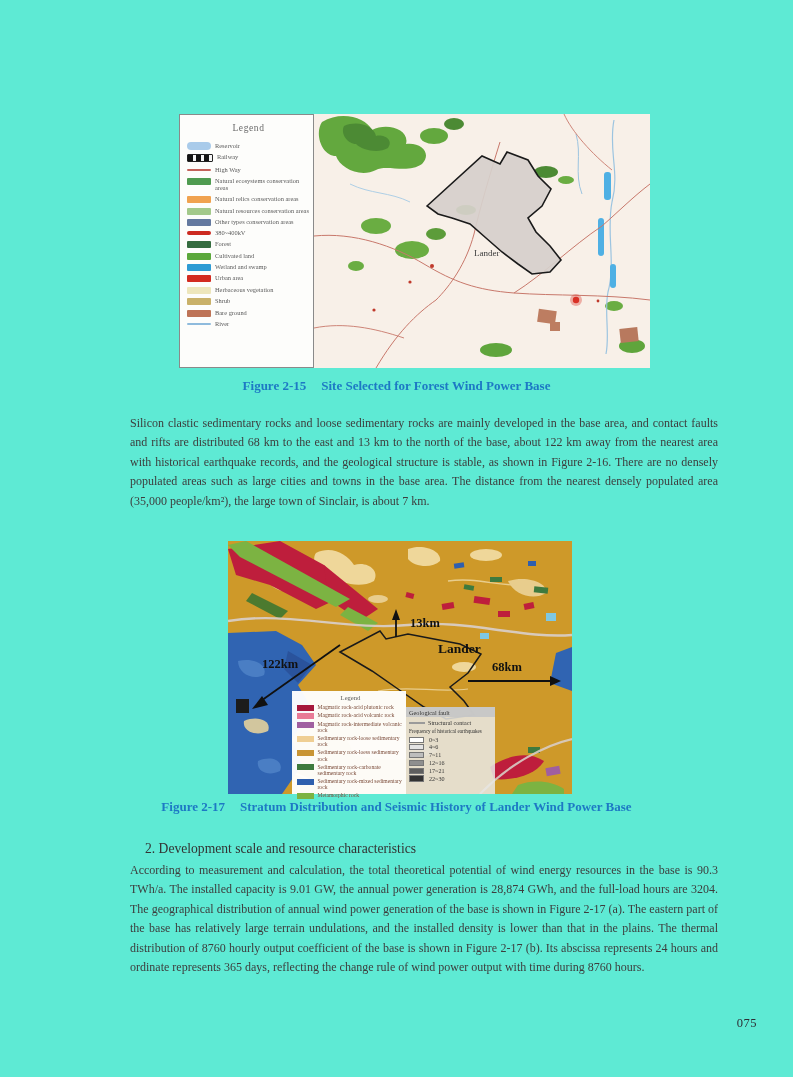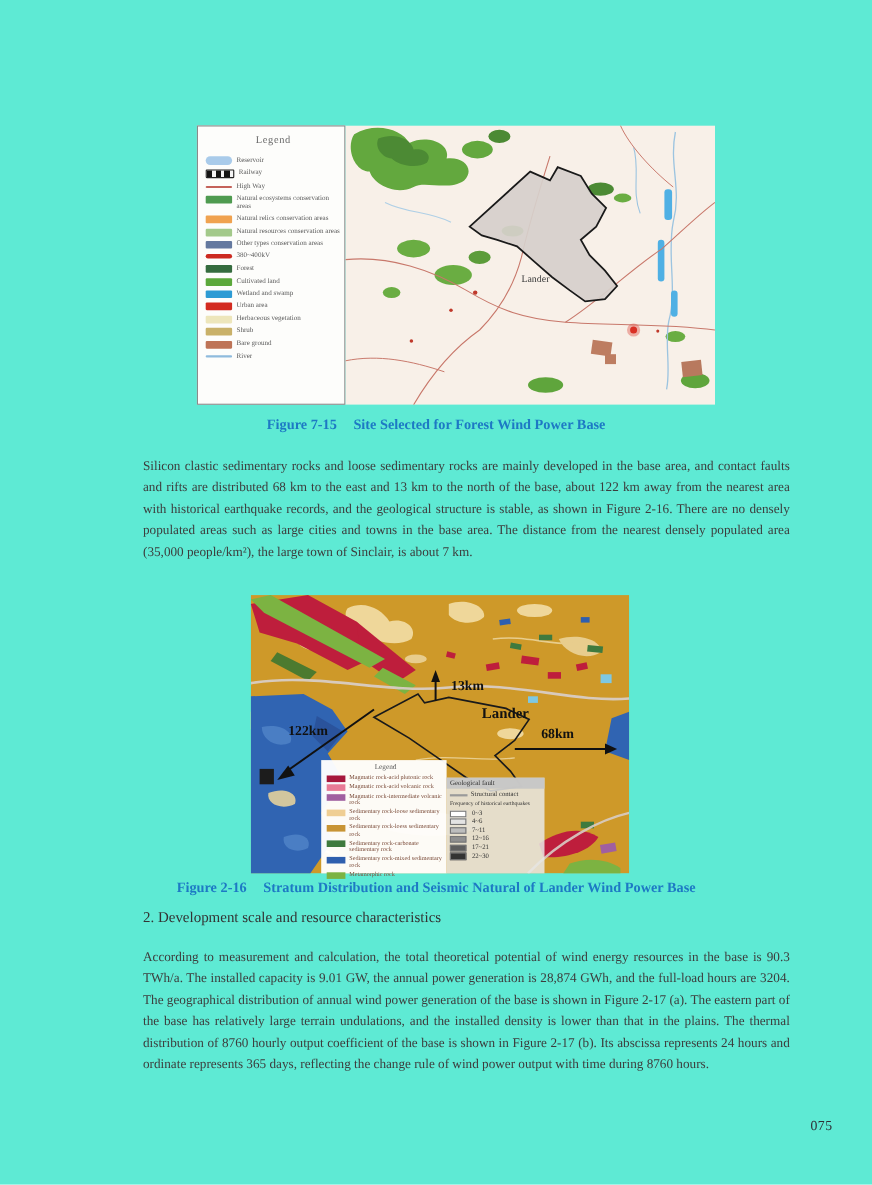--- a/index.html
+++ b/index.html
@@ -25,21 +25,21 @@
   .map15 { flex:1; display:block; height:254px; }
 
   
   .caption { position:absolute; left:0; width:793px; text-align:center; color:#1d79c4; font-weight:bold; font-size:13px; }
   .cap1 { top:378px; }
   .cap2 { top:799px; }
   .cap-label { margin-right:15px; }
   .para { position:absolute; left:130px; width:588px; margin:0; text-align:justify; font-size:12px; line-height:19.4px; color:#3d3d3d; }
   .p1 { top:414px; }
   .p2 { top:861px; }
-  .h2 { position:absolute; left:130px; top:826px; margin:0; font-size:13.6px; font-weight:normal; color:#333; }
+  .h2 { position:absolute; left:130px; top:826px; margin:15px; font-size:13.6px; font-weight:normal; color:#333; }
   .page-num { position:absolute; right:36px; top:1016px; font-size:12.5px; color:#2e2e35; letter-spacing:.5px; }
 
   
   .fig16 { position:absolute; left:228px; top:541px; width:344px; height:253px; margin:0; }
   .map16 { position:absolute; left:0; top:0; width:344px; height:253px; }
   .legend16 {
     position:absolute; left:64px; top:150px; width:114px; height:103px; box-sizing:border-box;
     background:rgba(255,255,255,0.96); padding:1px 2px 1px 5px;
   }
   .legend16 .ltitle { text-align:center; font-size:6.6px; color:#5a5a5a; margin:2px 0 3px; }
@@ -175,21 +175,21 @@
       <polygon points="113,92 168,42 186,50 193,38 214,46 224,62 237,75 228,92 214,104 222,118 236,132 247,146 236,158 218,160 204,150 188,138 172,124 156,110 138,104 124,100" fill="#d6d0cb" fill-opacity="0.93" stroke="#1a1a1a" stroke-width="1.6"></polygon>
       <text x="160" y="142" font-size="9" fill="#3b3b3b">Lander</text>
 
       <circle cx="262" cy="186" r="6" fill="#d93025" fill-opacity="0.35"></circle>
       <circle cx="262" cy="186" r="3.2" fill="#d93025"></circle>
       <circle cx="284" cy="187" r="1.4" fill="#c0392b"></circle>
     </svg>
   </figure>
 
   <div class="caption cap1">
-    <span class="cap-label">Figure 7-15</span><span>Site Selected for Forest Wind Power Base</span>
+    <span class="cap-label">Figure 2-15</span><span>Site Selected for Forest Wind Power Base</span>
   </div>
 
   <p class="para p1">Silicon clastic sedimentary rocks and loose sedimentary rocks are mainly developed in the base area, and contact faults and rifts are distributed 68 km to the east and 13 km to the north of the base, about 122 km away from the nearest area with historical earthquake records, and the geological structure is stable, as shown in Figure 2-16. There are no densely populated areas such as large cities and towns in the base area. The distance from the nearest densely populated area (35,000 people/km²), the large town of Sinclair, is about 7 km.</p>
 
   <figure class="fig16">
     <svg class="map16" viewBox="0 0 344 253" preserveAspectRatio="none">
       <rect x="0" y="0" width="344" height="253" fill="#ce9929"></rect>
 
       <path d="M88,12 C104,4 120,14 126,24 C140,20 152,30 146,40 C132,48 112,42 102,34 C92,34 82,20 88,12 Z" fill="#efd79a"></path>
       <path d="M180,8 C196,2 214,10 212,20 C204,28 186,26 180,18 Z" fill="#efd79a"></path>
@@ -322,21 +322,21 @@
           <span class="seis-label">17~21</span>
         </div>
       <div class="seis-row">
           <span class="swq" style="background: rgb(51, 51, 51);"></span>
           <span class="seis-label">22~30</span>
         </div>
     </div>
   </figure>
 
   <div class="caption cap2">
-    <span class="cap-label">Figure 2-16</span><span>Stratum Distribution and Seismic Natural of Lander Wind Power Base</span>
+    <span class="cap-label">Figure 2-17</span><span>Stratum Distribution and Seismic History of Lander Wind Power Base</span>
   </div>
 
   <h3 class="h2">2. Development scale and resource characteristics</h3>
 
   <p class="para p2">According to measurement and calculation, the total theoretical potential of wind energy resources in the base is 90.3 TWh/a. The installed capacity is 9.01 GW, the annual power generation is 28,874 GWh, and the full-load hours are 3204. The geographical distribution of annual wind power generation of the base is shown in Figure 2-17 (a). The eastern part of the base has relatively large terrain undulations, and the installed density is lower than that in the plains. The thermal distribution of 8760 hourly output coefficient of the base is shown in Figure 2-17 (b). Its abscissa represents 24 hours and ordinate represents 365 days, reflecting the change rule of wind power output with time during 8760 hours.</p>
 
   <div class="page-num">075</div>
 </div>
 
 </body></html>

